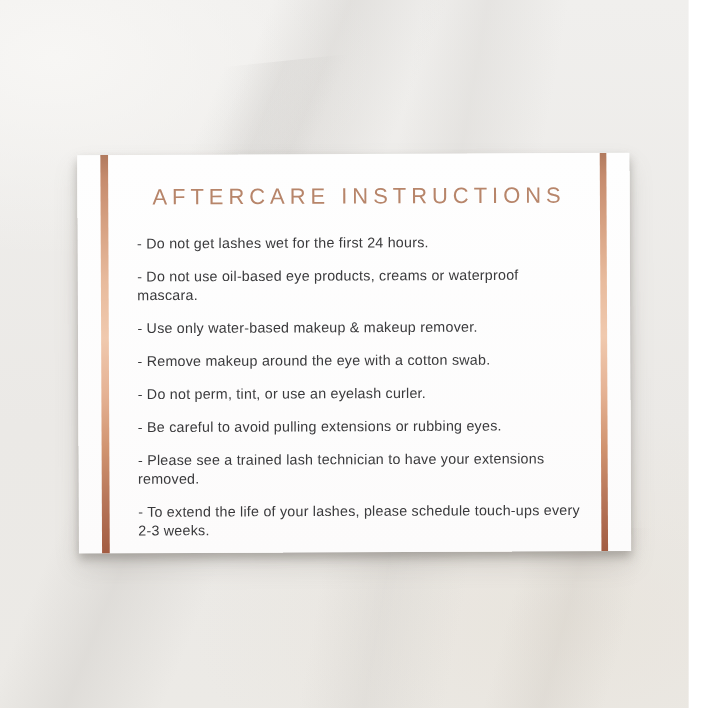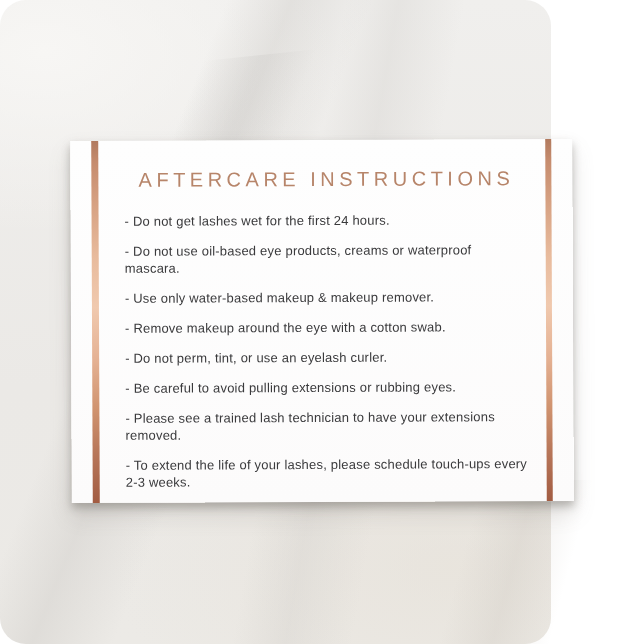--- a/index.html
+++ b/index.html
@@ -7,29 +7,28 @@
     padding: 0;
     width: 644px;
     height: 644px;
     overflow: hidden;
     font-family: "Liberation Sans", sans-serif;
   }
 
   
   .scene {
     position: relative;
-    width: 551px;
+    width: 626px;
     height: 644px;
     background:
       linear-gradient(112deg, rgba(255,255,255,0) 28%, rgba(199,196,192,0.35) 36%, rgba(255,255,255,0) 46%),
       linear-gradient(100deg, rgba(255,255,255,0) 52%, rgba(203,200,196,0.28) 60%, rgba(255,255,255,0) 70%),
       radial-gradient(ellipse 520px 300px at 82% 88%, rgba(230,224,214,0.55), rgba(230,224,214,0) 65%),
       radial-gradient(ellipse 420px 260px at 8% 8%, rgba(248,247,245,0.9), rgba(248,247,245,0) 70%),
       linear-gradient(180deg, #f0efed 0%, #ebe9e6 60%, #eceae6 100%);
-    border-radius: 26px;
   }
 
   
   .vein {
     position: absolute;
     pointer-events: none;
   }
   .vein-1 {
     left: -40px; top: 60px; width: 520px; height: 220px;
     background: linear-gradient(118deg, rgba(255,255,255,0) 40%, rgba(190,188,185,0.22) 49%, rgba(255,255,255,0) 58%);

